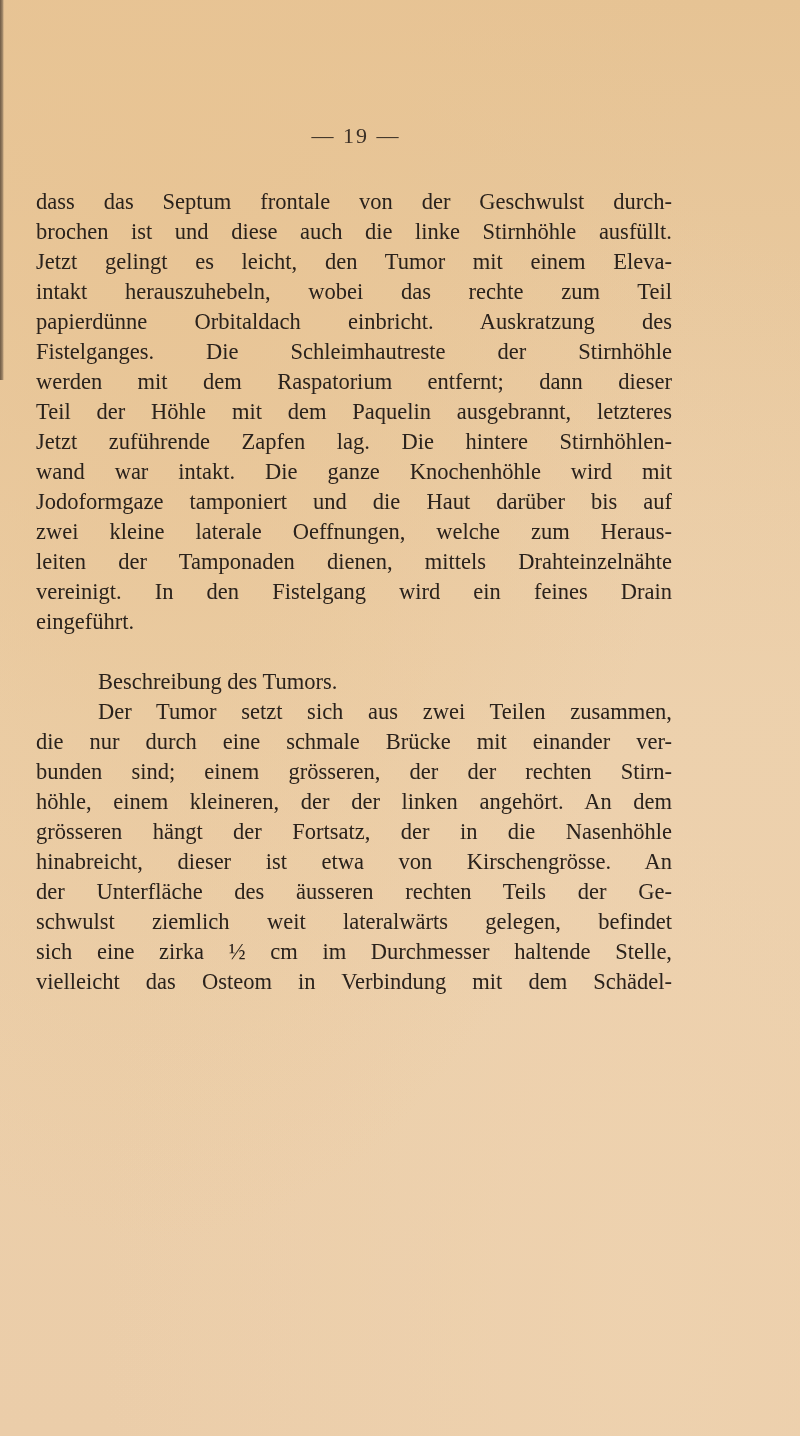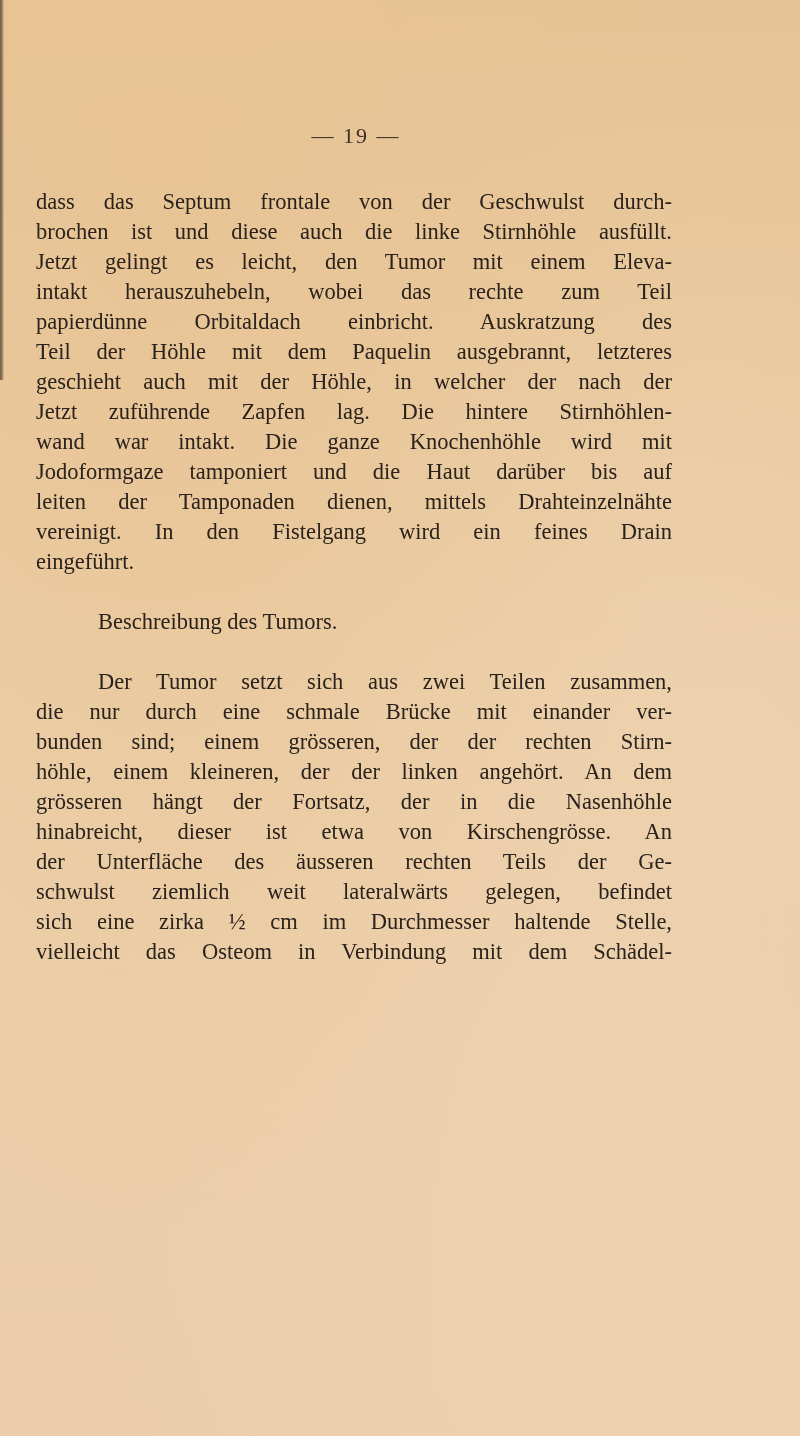--- a/index.html
+++ b/index.html
@@ -62,46 +62,47 @@
     .line.last {
       text-align-last: left;
     }
     .heading {
       display: block;
       height: 30px;
       line-height: 30px;
       font-size: 22.5px;
       padding-left: 62px;
       margin-top: 30px;
-      margin-bottom: 30px;
     }
     .line.indent {
       padding-left: 62px;
     }
   </style>
 </head>
 <body>
 
 <div class="left-edge"></div>
 
 <div class="page">
   <div class="page-number">— 19 —</div>
 
   <div class="text-block">
     <div>
       <span class="line">dass das Septum frontale von der Geschwulst durch-</span>
       <span class="line">brochen ist und diese auch die linke Stirnhöhle ausfüllt.</span>
       <span class="line">Jetzt gelingt es leicht, den Tumor mit einem Eleva-</span>
       <span class="line">intakt herauszuhebeln, wobei das rechte zum Teil</span>
       <span class="line">papierdünne Orbitaldach einbricht. Auskratzung des</span>
+      <span class="line">Fistelganges. Die Schleimhautreste der Stirnhöhle</span>
+      <span class="line">werden mit dem Raspatorium entfernt; dann dieser</span>
       <span class="line">Teil der Höhle mit dem Paquelin ausgebrannt, letzteres</span>
-      <span class="line">geschieht auch mit der Höhle, in welcher der nach der</span>
       <span class="line">Jetzt zuführende Zapfen lag. Die hintere Stirnhöhlen-</span>
       <span class="line">wand war intakt. Die ganze Knochenhöhle wird mit</span>
       <span class="line">Jodoformgaze tamponiert und die Haut darüber bis auf</span>
+      <span class="line">zwei kleine laterale Oeffnungen, welche zum Heraus-</span>
       <span class="line">leiten der Tamponaden dienen, mittels Drahteinzelnähte</span>
       <span class="line">vereinigt. In den Fistelgang wird ein feines Drain</span>
       <span class="line last">eingeführt.</span>
     </div>
 
     <div class="heading">Beschreibung des Tumors.</div>
 
     <div>
       <span class="line indent">Der Tumor setzt sich aus zwei Teilen zusammen,</span>
       <span class="line">die nur durch eine schmale Brücke mit einander ver-</span>

